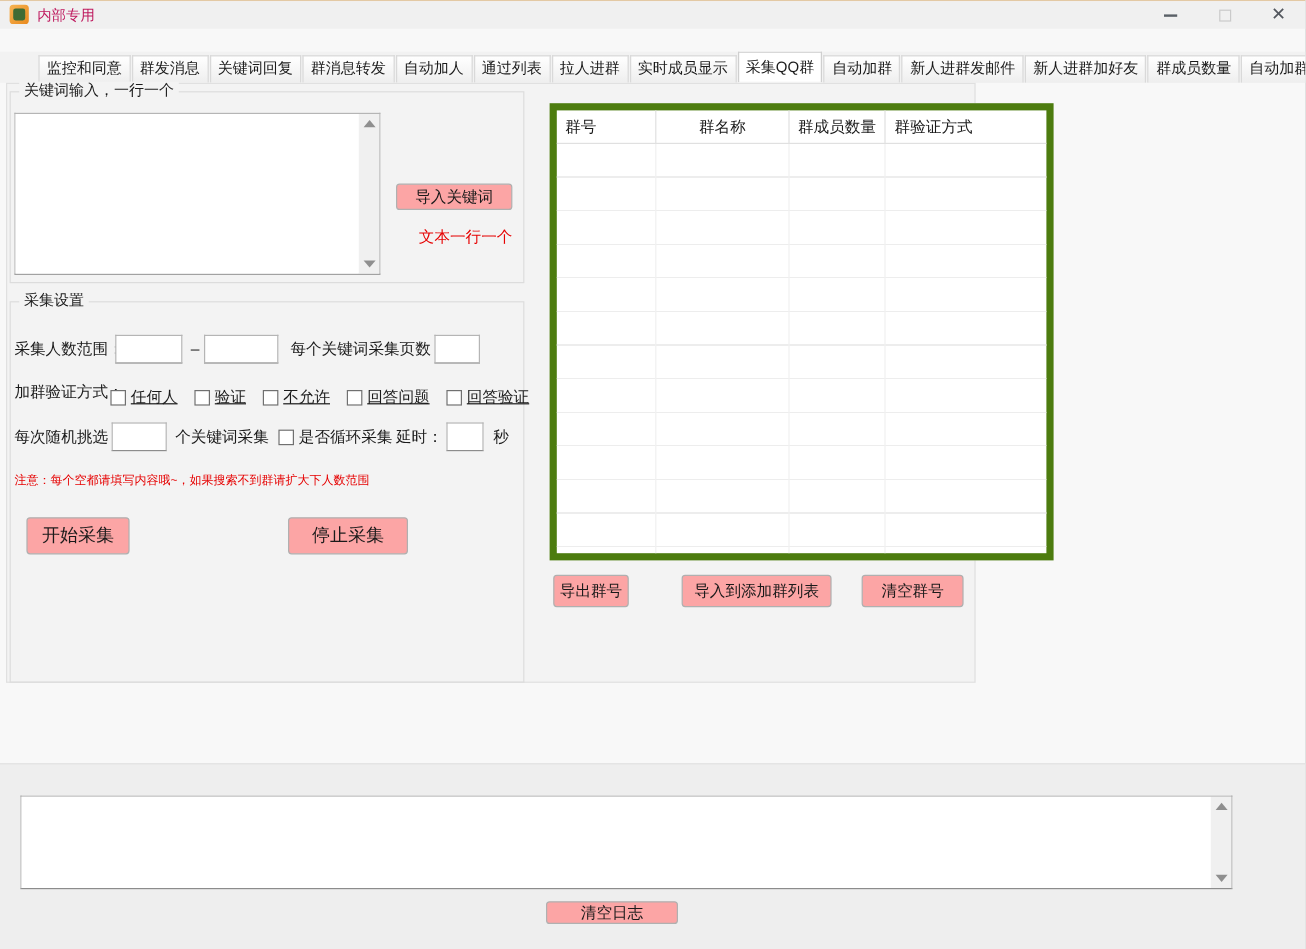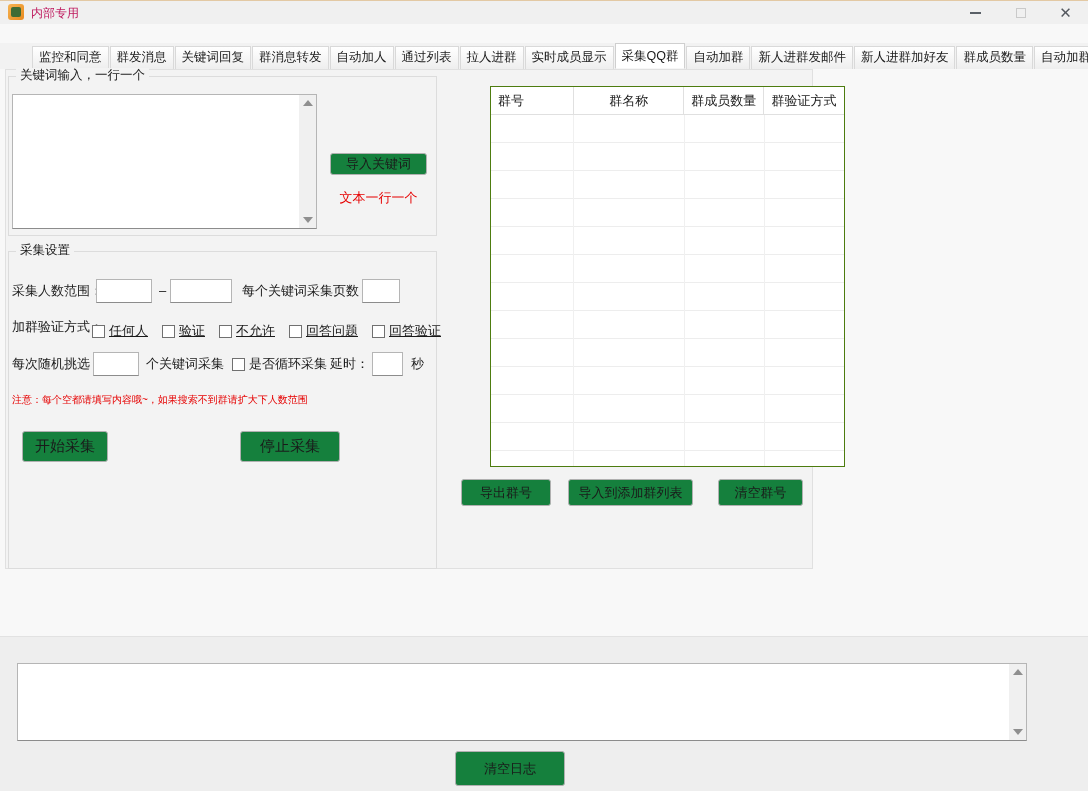--- a/index.html
+++ b/index.html
@@ -44,31 +44,31 @@
   
   .ta-wrap { position:absolute; background:#ffffff; border:1px solid #b5b5b5; border-bottom-color:#8c8c8c; display:flex; }
   .ta { flex:1; border:none; outline:none; resize:none; background:#fff; font-family:"Liberation Sans","DejaVu Sans",sans-serif; font-size:12.5px; padding:2px 4px; overflow:hidden; }
   .vscroll { width:17px; background:#f0f0f0; display:flex; flex-direction:column; justify-content:space-between; align-items:center; }
   .arr { width:0; height:0; margin:5px 0; }
   .arr-up   { border-left:5px solid transparent; border-right:5px solid transparent; border-bottom:6px solid #8f8f8f; }
   .arr-down { border-left:5px solid transparent; border-right:5px solid transparent; border-top:6px solid #8f8f8f; }
   #kw-ta  { left:12px; top:93px;  width:305px; height:135px; }
   #log-ta { left:17px; top:662px; width:1010px; height:78px; }
   
-  .btn { position:absolute; background:#15803d; border:1px solid #b0b0b0; border-radius:3px;
+  .btn { position:absolute; background:#fca5a5; border:1px solid #b0b0b0; border-radius:3px;
     display:flex; align-items:center; justify-content:center; font-size:13px; cursor:default; }
   #btn-import { left:330px; top:152px; width:97px;  height:22px; }
   #btn-start  { left:22px;  top:430px; width:86px; height:31px; font-size:15px; }
   #btn-stop   { left:240px; top:430px; width:100px; height:31px; font-size:15px; }
-  #btn-export { left:461px; top:478px; width:90px;  height:27px; }
+  #btn-export { left:461px; top:478px; width:63px;  height:27px; }
   #btn-tolist { left:568px; top:478px; width:125px; height:27px; }
   #btn-cleargrp { left:718px; top:478px; width:85px; height:27px; }
-  #btn-clearlog { left:455px; top:750px; width:110px; height:35px; }
+  #btn-clearlog { left:455px; top:750px; width:110px; height:19px; }
   .red { color:#e60000; }
-  #kw-hint { position:absolute; left:330px; top:188px; width:97px; text-align:center; font-size:13px; }
+  #kw-hint { position:absolute; left:330px; top:188px; width:97px; text-align:right; font-size:13px; }
   
   .lbl { position:absolute; height:26px; line-height:26px; font-size:13px; }
   .field { position:absolute; height:24px; background:#fff; border:1px solid #b5b5b5; border-bottom-color:#8c8c8c; outline:none; padding:0 3px; font-size:13px; font-family:inherit; }
   #range-label { left:12px; top:277px; }
   #range-from  { left:96px; top:278px; width:56px; }
   #range-sep   { left:159px; top:277px; }
   #range-to    { left:170px; top:278px; width:62px; }
   #pages-label { left:242px; top:277px; }
   #pages-input { left:362px; top:278px; width:38px; }
   #verify-label { left:12px; top:313px; }
@@ -77,21 +77,21 @@
   .box { width:13px; height:13px; background:#fff; border:1px solid #707070; margin-right:4px; flex:0 0 auto; }
   #pick-label  { left:12px;  top:350px; }
   #pick-input  { left:93px;  top:351px; width:46px; }
   #pick-suffix { left:146px; top:350px; }
   #loop-host   { position:absolute; left:232px; top:350px; height:26px; display:flex; align-items:center; }
   #delay-label { left:330px; top:350px; }
   #delay-input { left:372px; top:351px; width:31px; }
   #delay-suffix{ left:411px; top:350px; }
   #notice { position:absolute; left:12px; top:392px; font-size:10px; }
   
-  #grid { position:absolute; left:458px; top:85px; width:355px; height:381px; background:#ffffff; border:1px solid #4d7c0f;margin-left:32px; }
+  #grid { position:absolute; left:458px; top:85px; width:420px; height:381px; background:#ffffff; border:6px solid #4d7c0f; }
   #grid-header { display:flex; height:28px; border-bottom:1px solid #e0e0e0; }
   .th { height:28px; line-height:28px; font-size:13px; text-align:center; border-right:1px solid #e0e0e0; overflow:hidden; }
   .th.col0 { width:83px; text-align:left; padding-left:7px; }
   .th.col1 { width:111px; } .th.col2 { width:80px; } .th.col3 { width:80px; border-right:none; }
   #grid-body { position:absolute; left:0; top:28px; right:0; bottom:0;
     background:repeating-linear-gradient(to bottom, transparent 0 27px, #ededed 27px 28px); }
   .vline { position:absolute; top:0; bottom:0; width:1px; background:#f0f0f0; }
   
   #bottom { position:absolute; left:0; top:635px; width:1088px; height:156px; background:#eeeeee; border-top:1px solid #e2e2e2; }
 </style>

